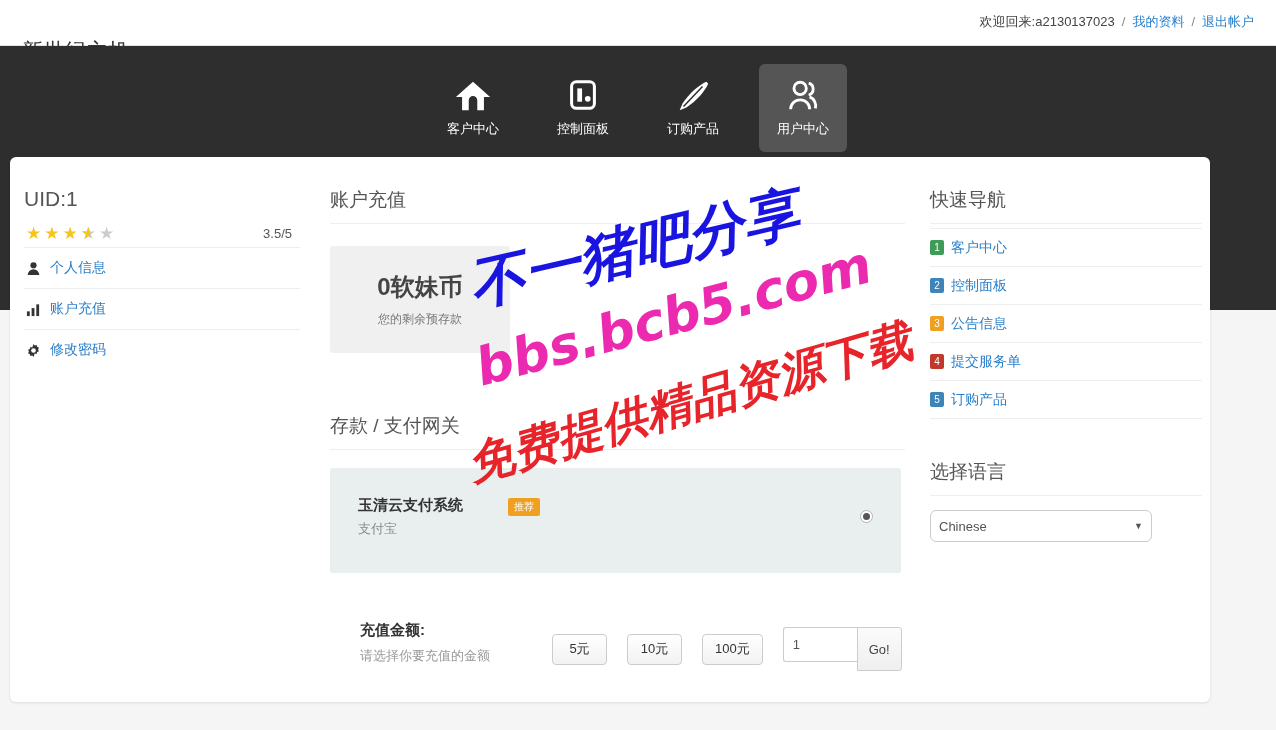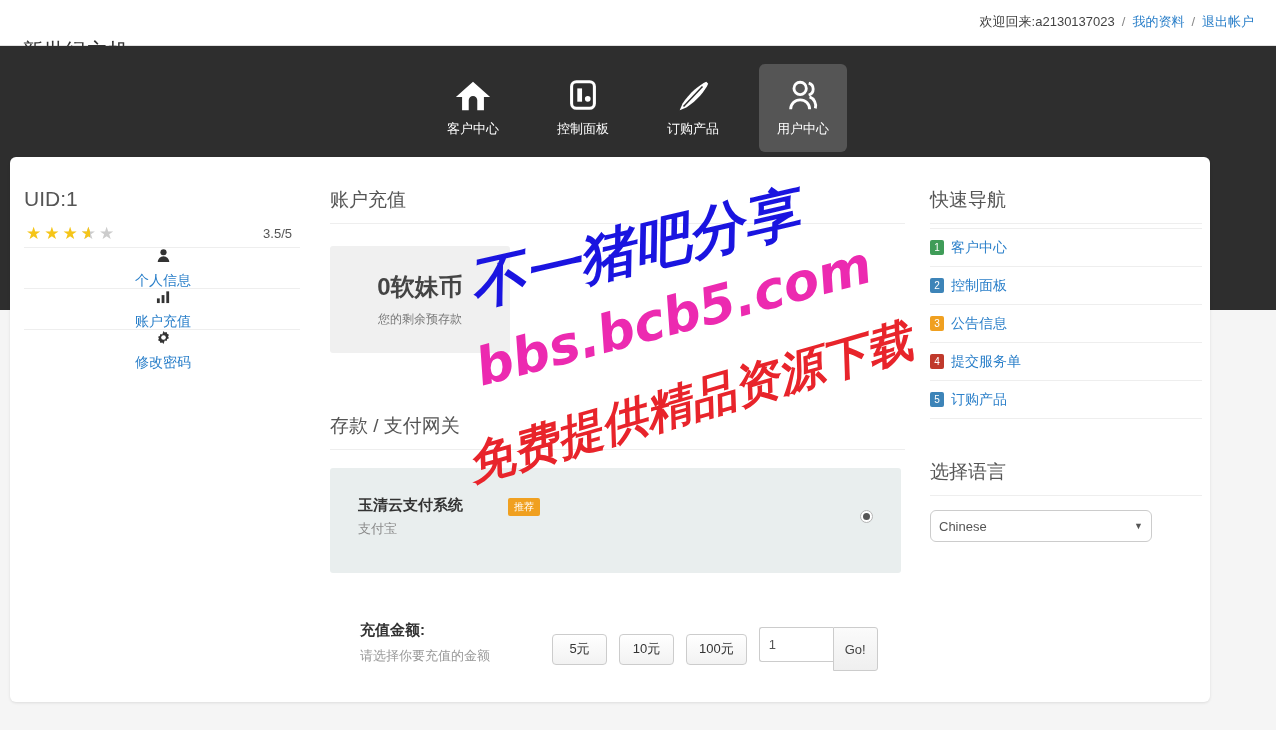--- a/index.html
+++ b/index.html
@@ -79,21 +79,20 @@
   }
   #rating-value {
     position: absolute; right: 8px; top: 3px;
     font-size: 13px; color: #555;
   }
   .side-link {
     display: flex; align-items: center; gap: 9px;
     height: 41px; border-top: 1px solid #eeeeee;
     font-size: 14px; color: #2a7fc9; cursor: pointer;
     padding-left: 2px;
-    flex-direction: column;
   }
   .side-link:first-of-type { margin-top: 14px; }
   .side-icon { width: 15px; height: 15px; color: #333; flex: none; }
 
   
   #center { position: absolute; left: 320px; top: 30px; width: 575px; }
   .sec-title {
     font-size: 19px; color: #555; font-weight: 400;
     padding-bottom: 10px; border-bottom: 1px solid #eeeeee;
   }
@@ -141,21 +140,21 @@
   #amount-label {
     position: absolute; left: 30px; top: 0;
     font-size: 15px; font-weight: bold; color: #333;
   }
   #amount-hint {
     position: absolute; left: 30px; top: 26px;
     font-size: 13px; color: #999;
   }
   #amount-controls {
     position: absolute; left: 222px; top: 6px;
-    display: flex; align-items: center; gap: 12px; justify-content: flex-end;
+    display: flex; align-items: center; gap: 20px; justify-content: flex-end;
   }
   .amt-btn {
     height: 31px; min-width: 55px; padding: 0 12px;
     background: linear-gradient(#ffffff,#f2f2f2);
     border: 1px solid #cccccc; border-radius: 4px;
     font-size: 13px; color: #333; cursor: pointer;
     font-family: inherit;
   }
   #custom-group { display: flex; align-items: stretch; margin-left: 0; }
   #custom-input {

